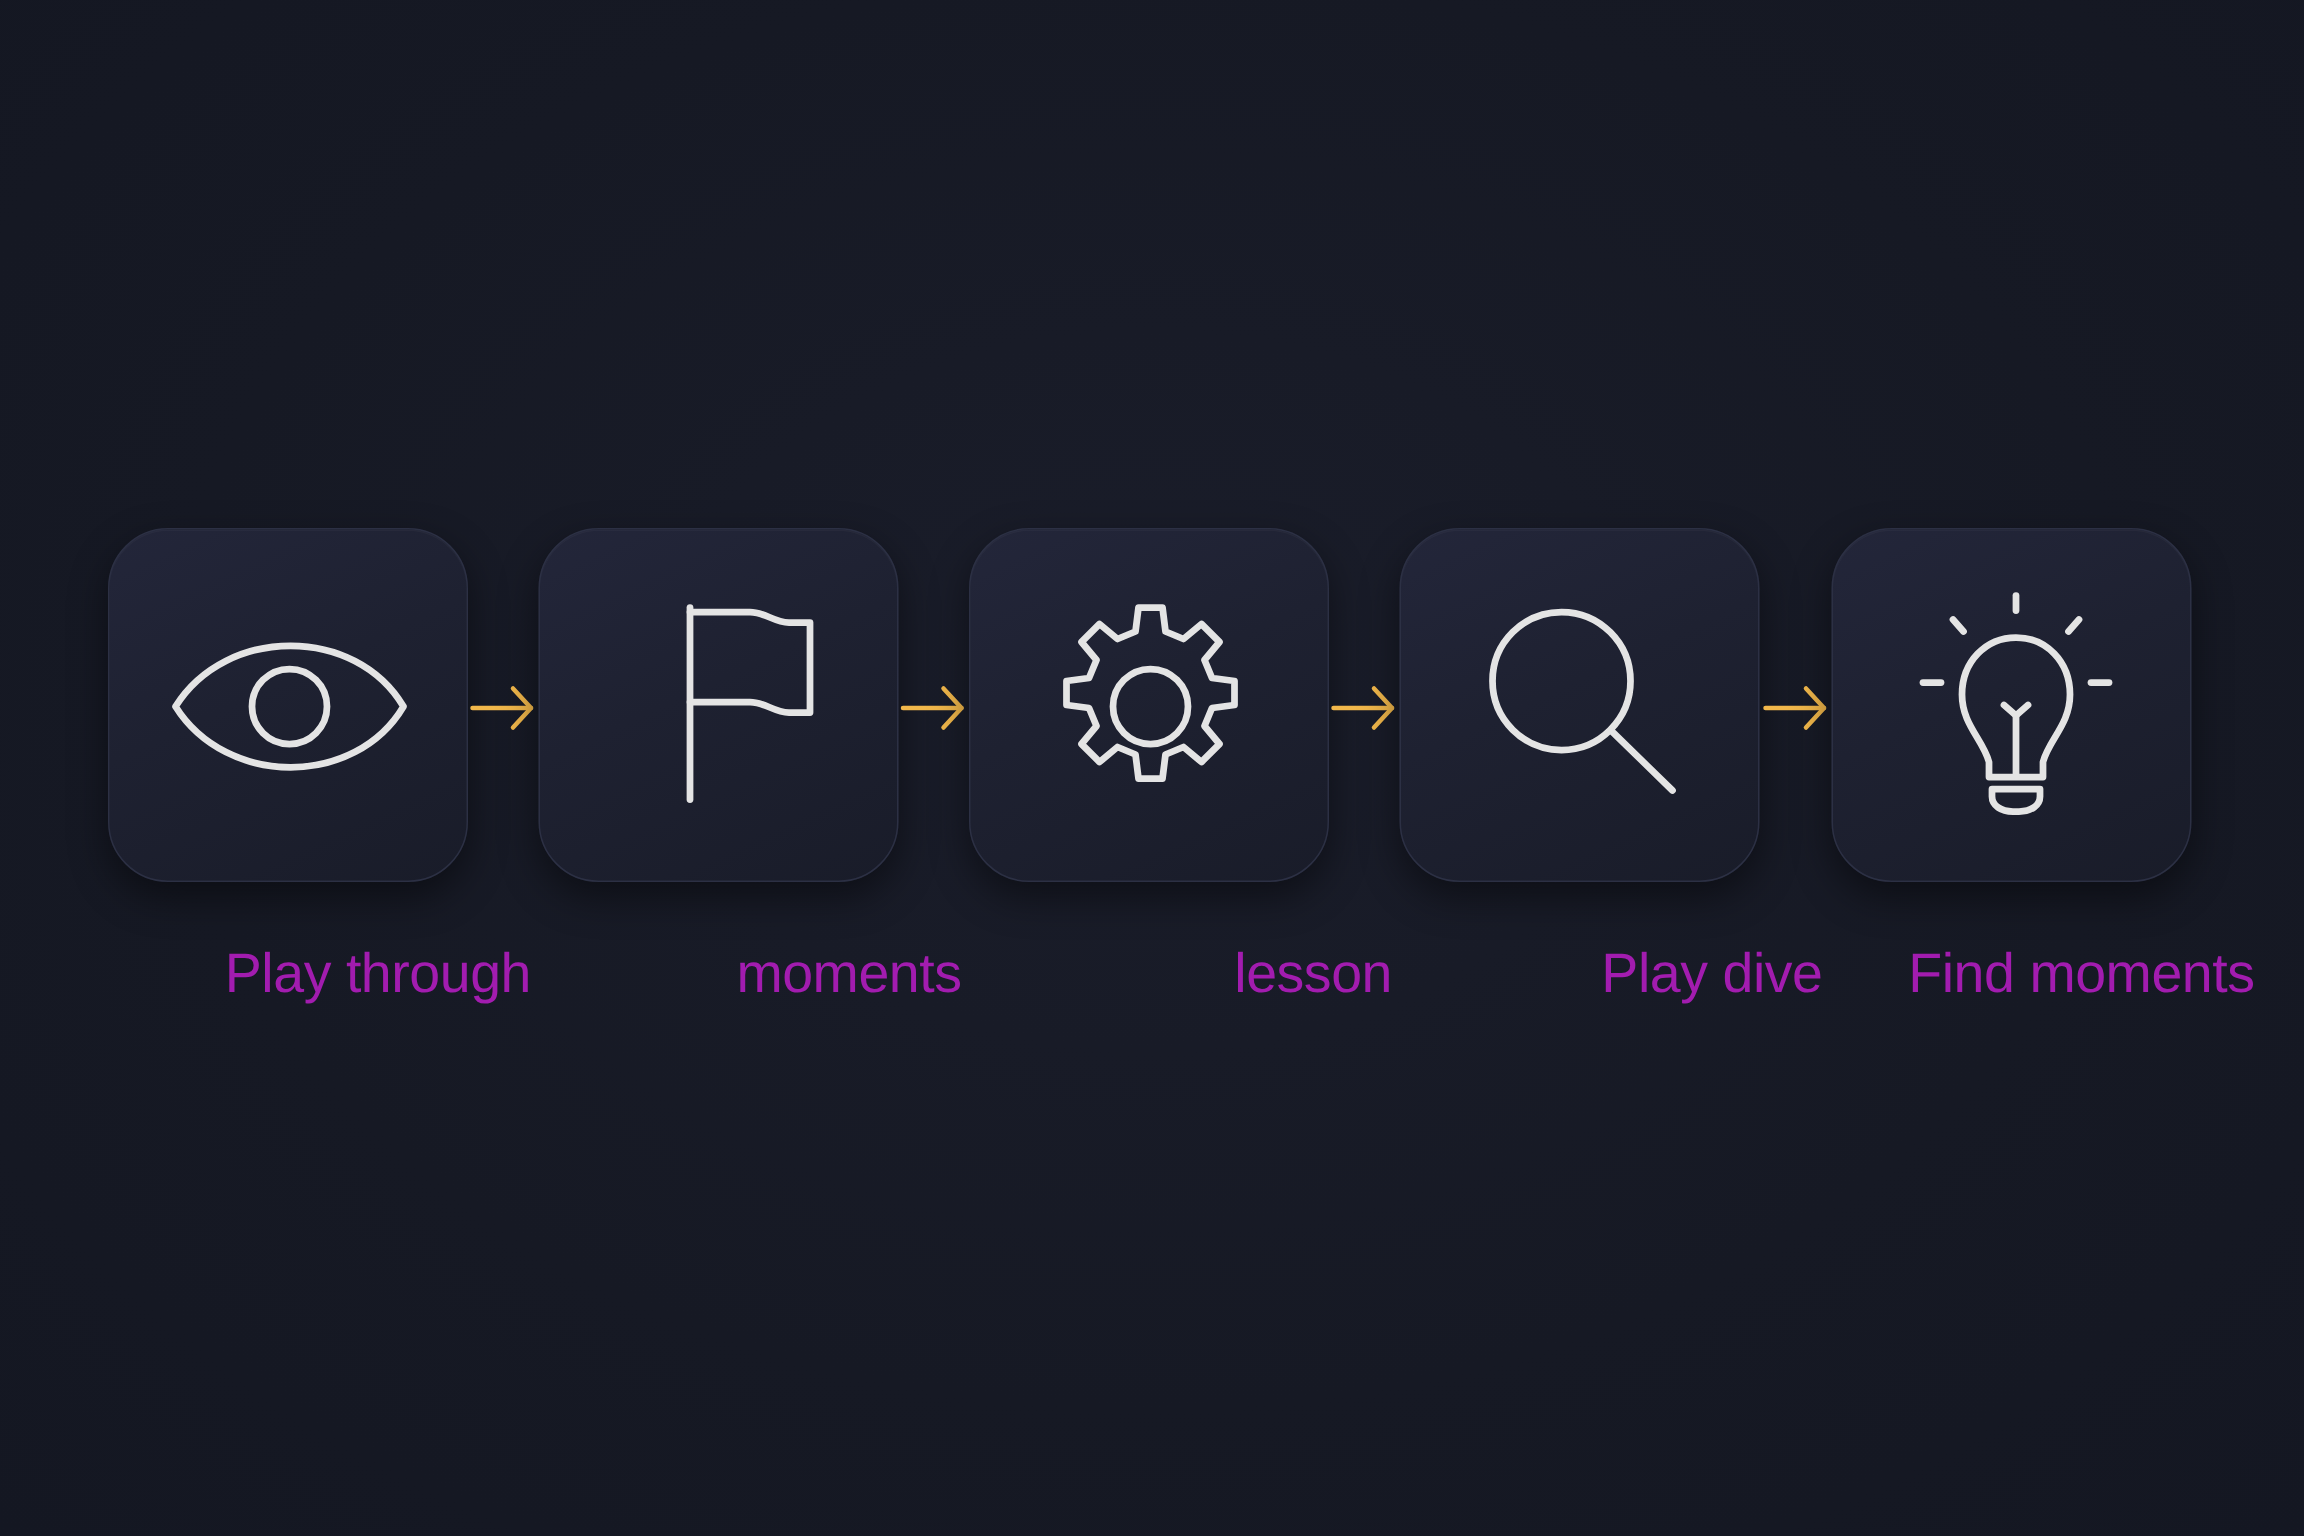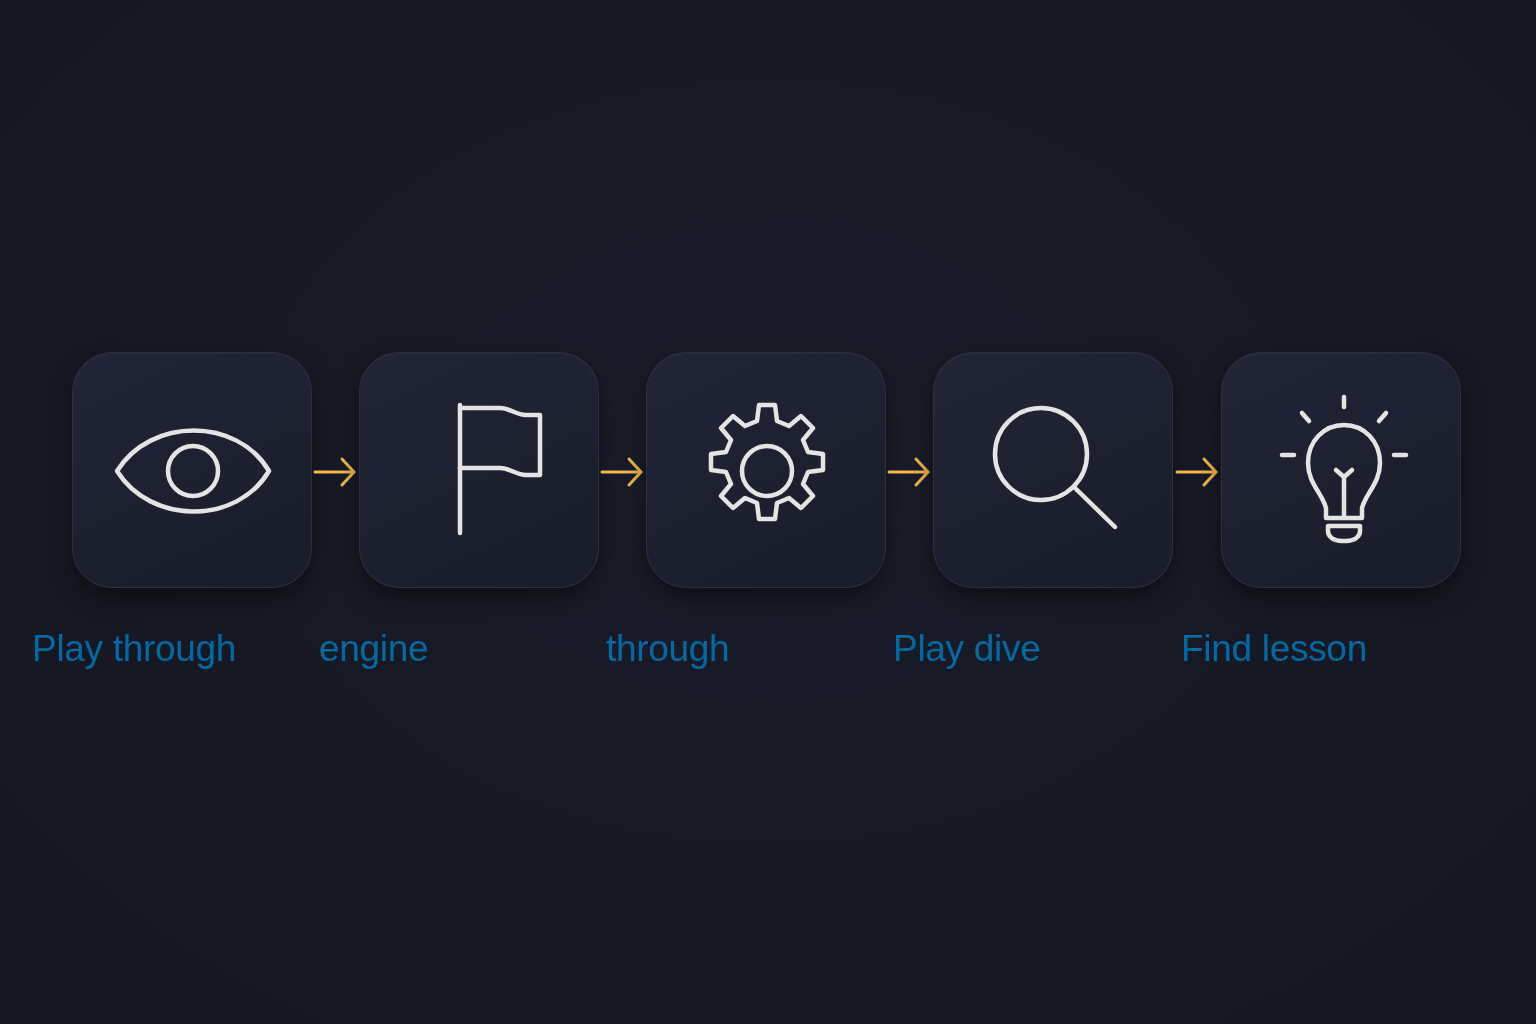--- a/index.html
+++ b/index.html
@@ -44,22 +44,22 @@
     left: 0;
     top: 0;
     width: 240px;
     height: 236px;
   }
   .label {
     position: absolute;
     top: 272px;
     left: -40px;
     width: 322px;
-    text-align: left;
-    color: #0369a1;
+    text-align: right;
+    color: #a21caf;
     font-size: 37px;
     line-height: 50px;
     letter-spacing: -0.3px;
   }
   .label span {
     display: block;
   }
   .arrow {
     position: absolute;
     top: 456px;
@@ -102,21 +102,21 @@
   <div class="step" style="left:359px;">
     <div class="tile">
       <svg viewBox="0 0 240 236">
         <g fill="none" stroke="#e4e4e4" stroke-width="4.5" stroke-linecap="round" stroke-linejoin="round">
           <line x1="100" y1="52" x2="100" y2="180"></line>
           <path d="M100 55 L 140 55 C 150 55, 156 62, 166 62 L 180 62 L 180 122 L 166 122 C 156 122, 150 115, 140 115 L 100 115"></path>
         </g>
       </svg>
     </div>
     <div class="label">
-      <span>engine</span>
+      <span>moments</span>
     </div>
   </div>
 
   <div class="arrow" style="left:599px;">
     <svg viewBox="0 0 46 32">
       <g fill="none" stroke="#f2b84b" stroke-width="3" stroke-linecap="round" stroke-linejoin="round">
         <line x1="3" y1="16" x2="42" y2="16"></line>
         <polyline points="30,3 42,16 30,29"></polyline>
       </g>
     </svg>
@@ -125,21 +125,21 @@
   <div class="step" style="left:646px;">
     <div class="tile">
       <svg viewBox="0 0 240 236">
         <g fill="none" stroke="#e4e4e4" stroke-width="4.5" stroke-linecap="round" stroke-linejoin="round">
           <path d="M112 52 L128 52 L130 68 L142 73 L154 63 L166 75 L156 87 L161 99 L176 101 L176 117 L161 119 L156 131 L166 143 L154 155 L142 145 L130 150 L128 166 L112 166 L110 150 L98 145 L86 155 L74 143 L84 131 L79 119 L64 117 L64 101 L79 99 L84 87 L74 75 L86 63 L98 73 L110 68 Z"></path>
           <circle cx="120" cy="118" r="25"></circle>
         </g>
       </svg>
     </div>
     <div class="label">
-      <span>through</span>
+      <span>lesson</span>
     </div>
   </div>
 
   <div class="arrow" style="left:886px;">
     <svg viewBox="0 0 46 32">
       <g fill="none" stroke="#f2b84b" stroke-width="3" stroke-linecap="round" stroke-linejoin="round">
         <line x1="3" y1="16" x2="42" y2="16"></line>
         <polyline points="30,3 42,16 30,29"></polyline>
       </g>
     </svg>
@@ -182,17 +182,17 @@
           <path d="M104 165 L104 155 C 100 140, 86 130, 86 110 C 86 88, 102 72, 122 72 C 142 72, 158 88, 158 110 C 158 130, 144 140, 140 155 L140 165 Z"></path>
 
           <path d="M114 117 L122 124 L130 117"></path>
           <line x1="122" y1="124" x2="122" y2="164"></line>
 
           <path d="M106 173 L138 173 L138 178 C 138 184, 132 188, 124 188 L120 188 C 112 188, 106 184, 106 178 Z"></path>
         </g>
       </svg>
     </div>
     <div class="label">
-      <span>Find lesson</span>
+      <span>Find moments</span>
     </div>
   </div>
 
 </div>
 
 </body></html>

